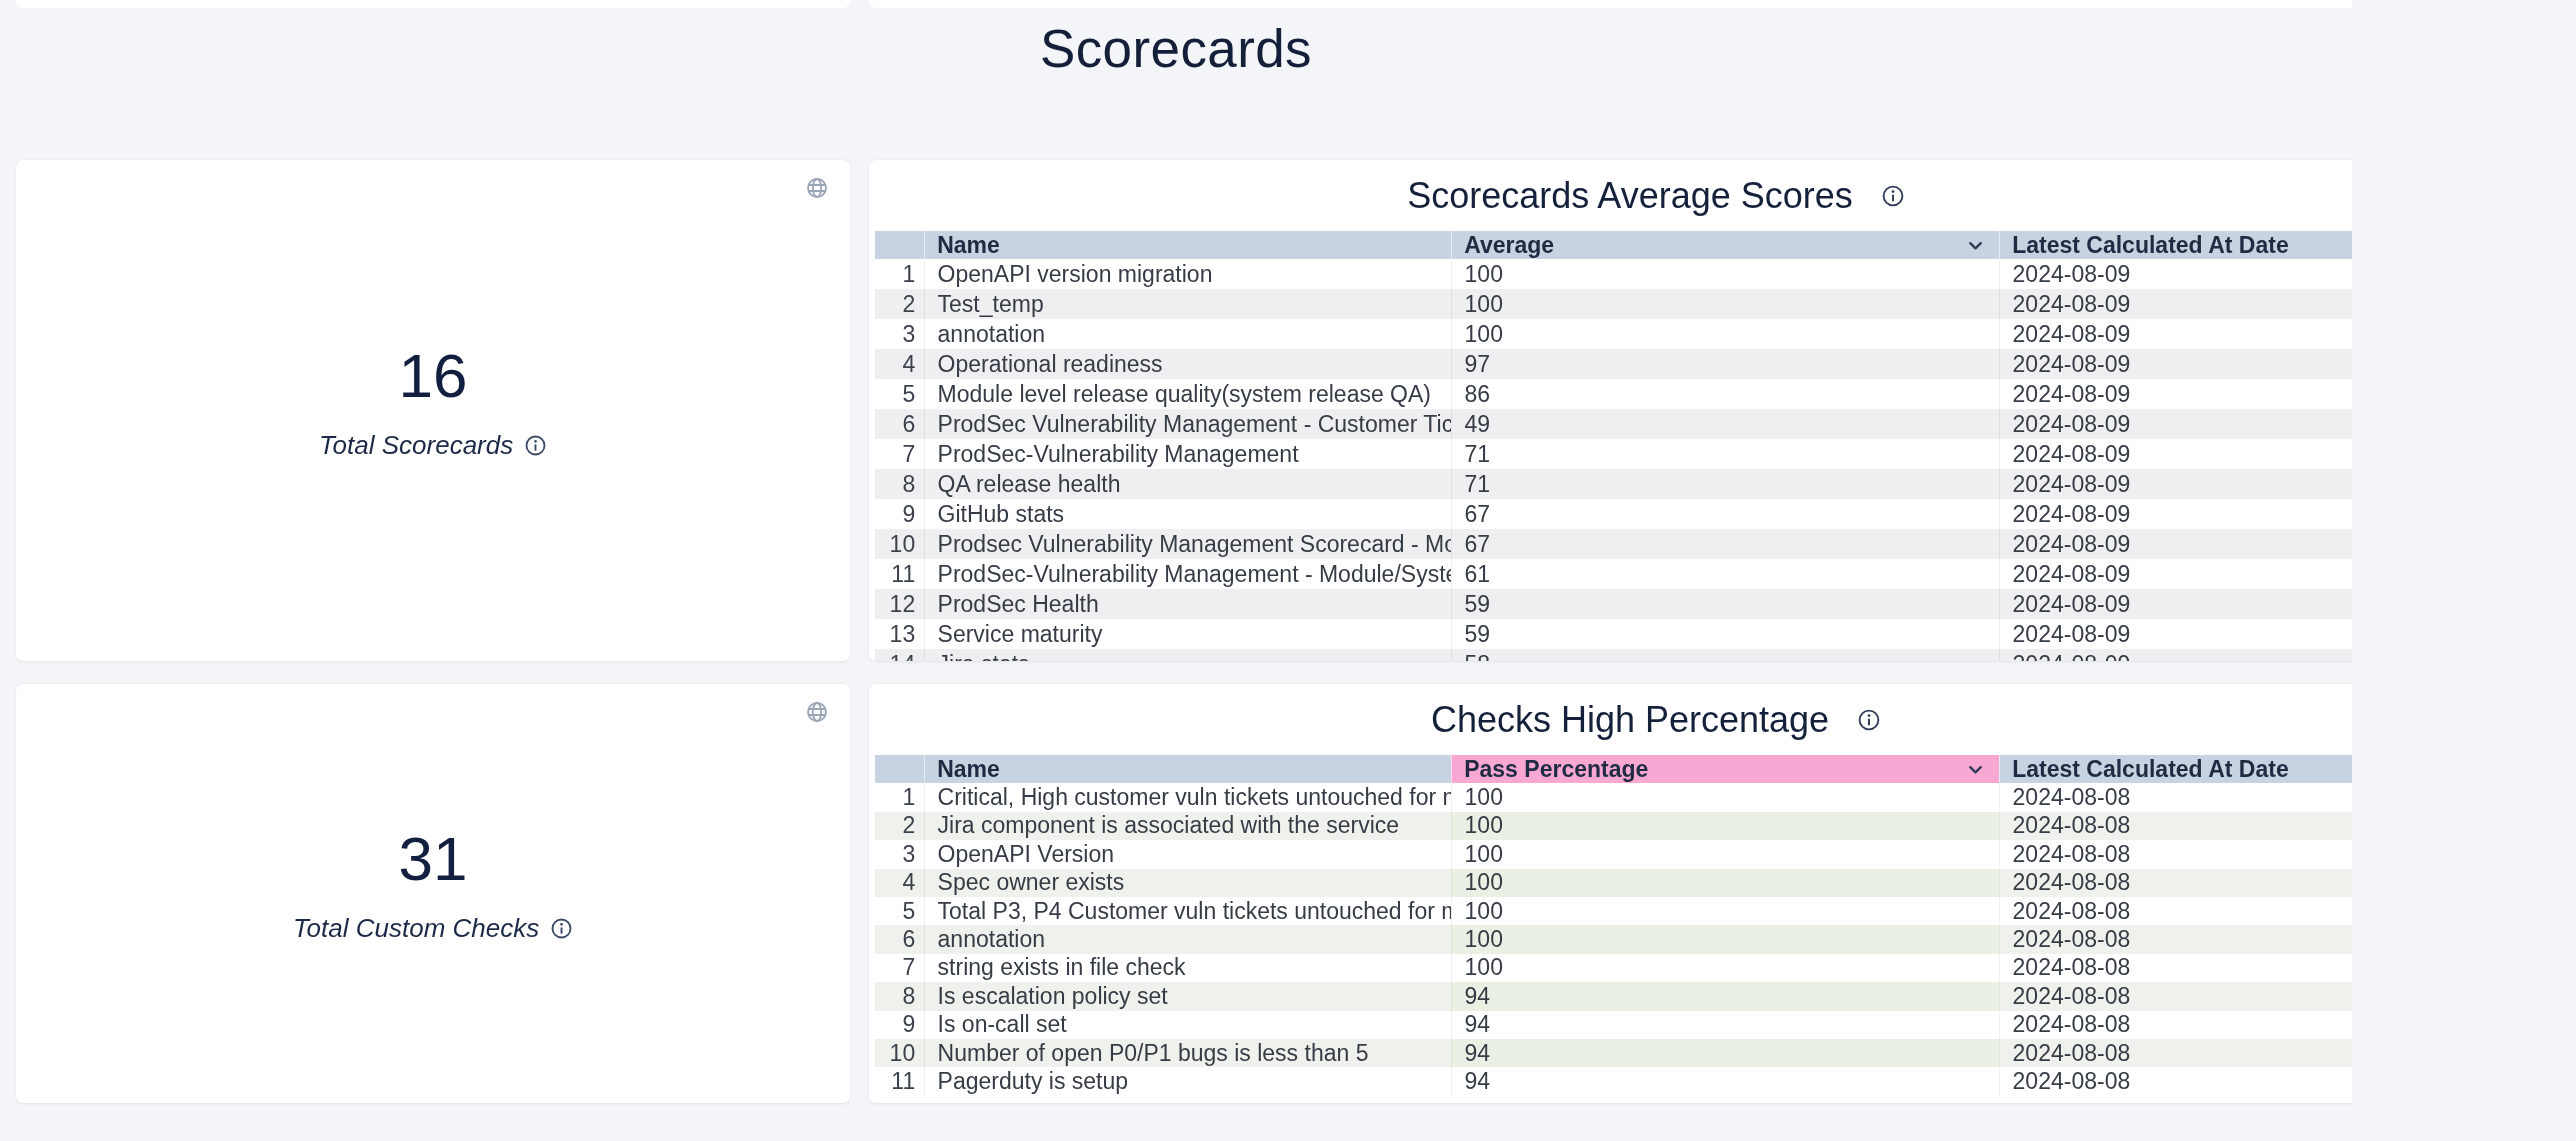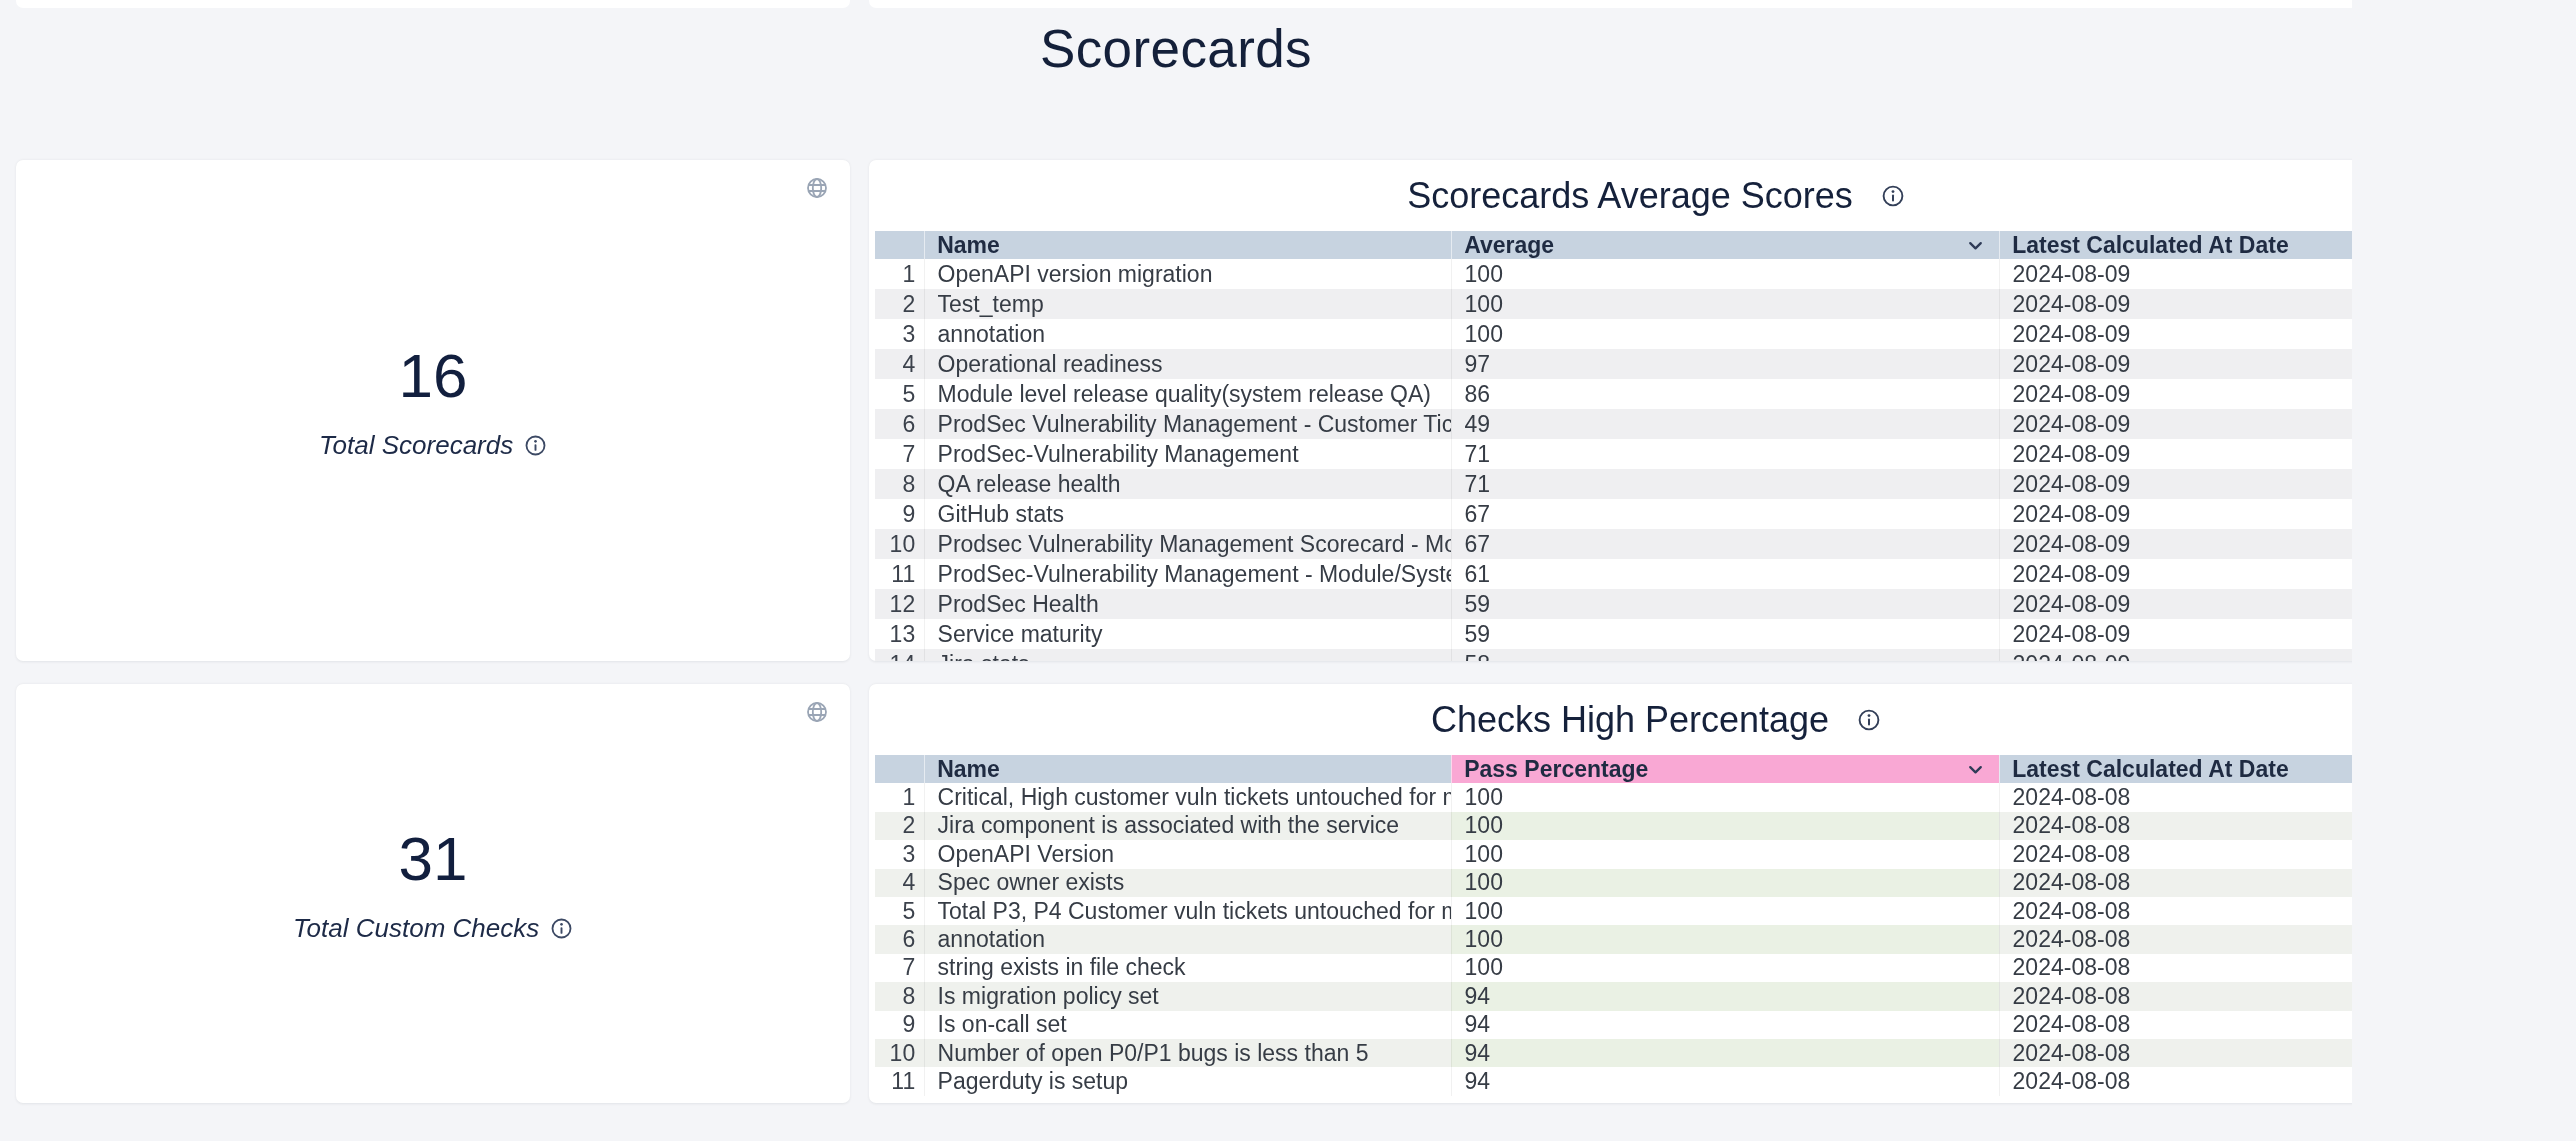--- a/index.html
+++ b/index.html
@@ -313,21 +313,21 @@
             <div class="c3">2024-08-08</div>
           </div>
           <div class="t-row">
             <div class="c0">7</div>
             <div class="c1">string exists in file check</div>
             <div class="c2">100</div>
             <div class="c3">2024-08-08</div>
           </div>
           <div class="t-row striped">
             <div class="c0">8</div>
-            <div class="c1">Is migration policy set</div>
+            <div class="c1">Is escalation policy set</div>
             <div class="c2">94</div>
             <div class="c3">2024-08-08</div>
           </div>
           <div class="t-row">
             <div class="c0">9</div>
             <div class="c1">Is on-call set</div>
             <div class="c2">94</div>
             <div class="c3">2024-08-08</div>
           </div>
           <div class="t-row striped">

